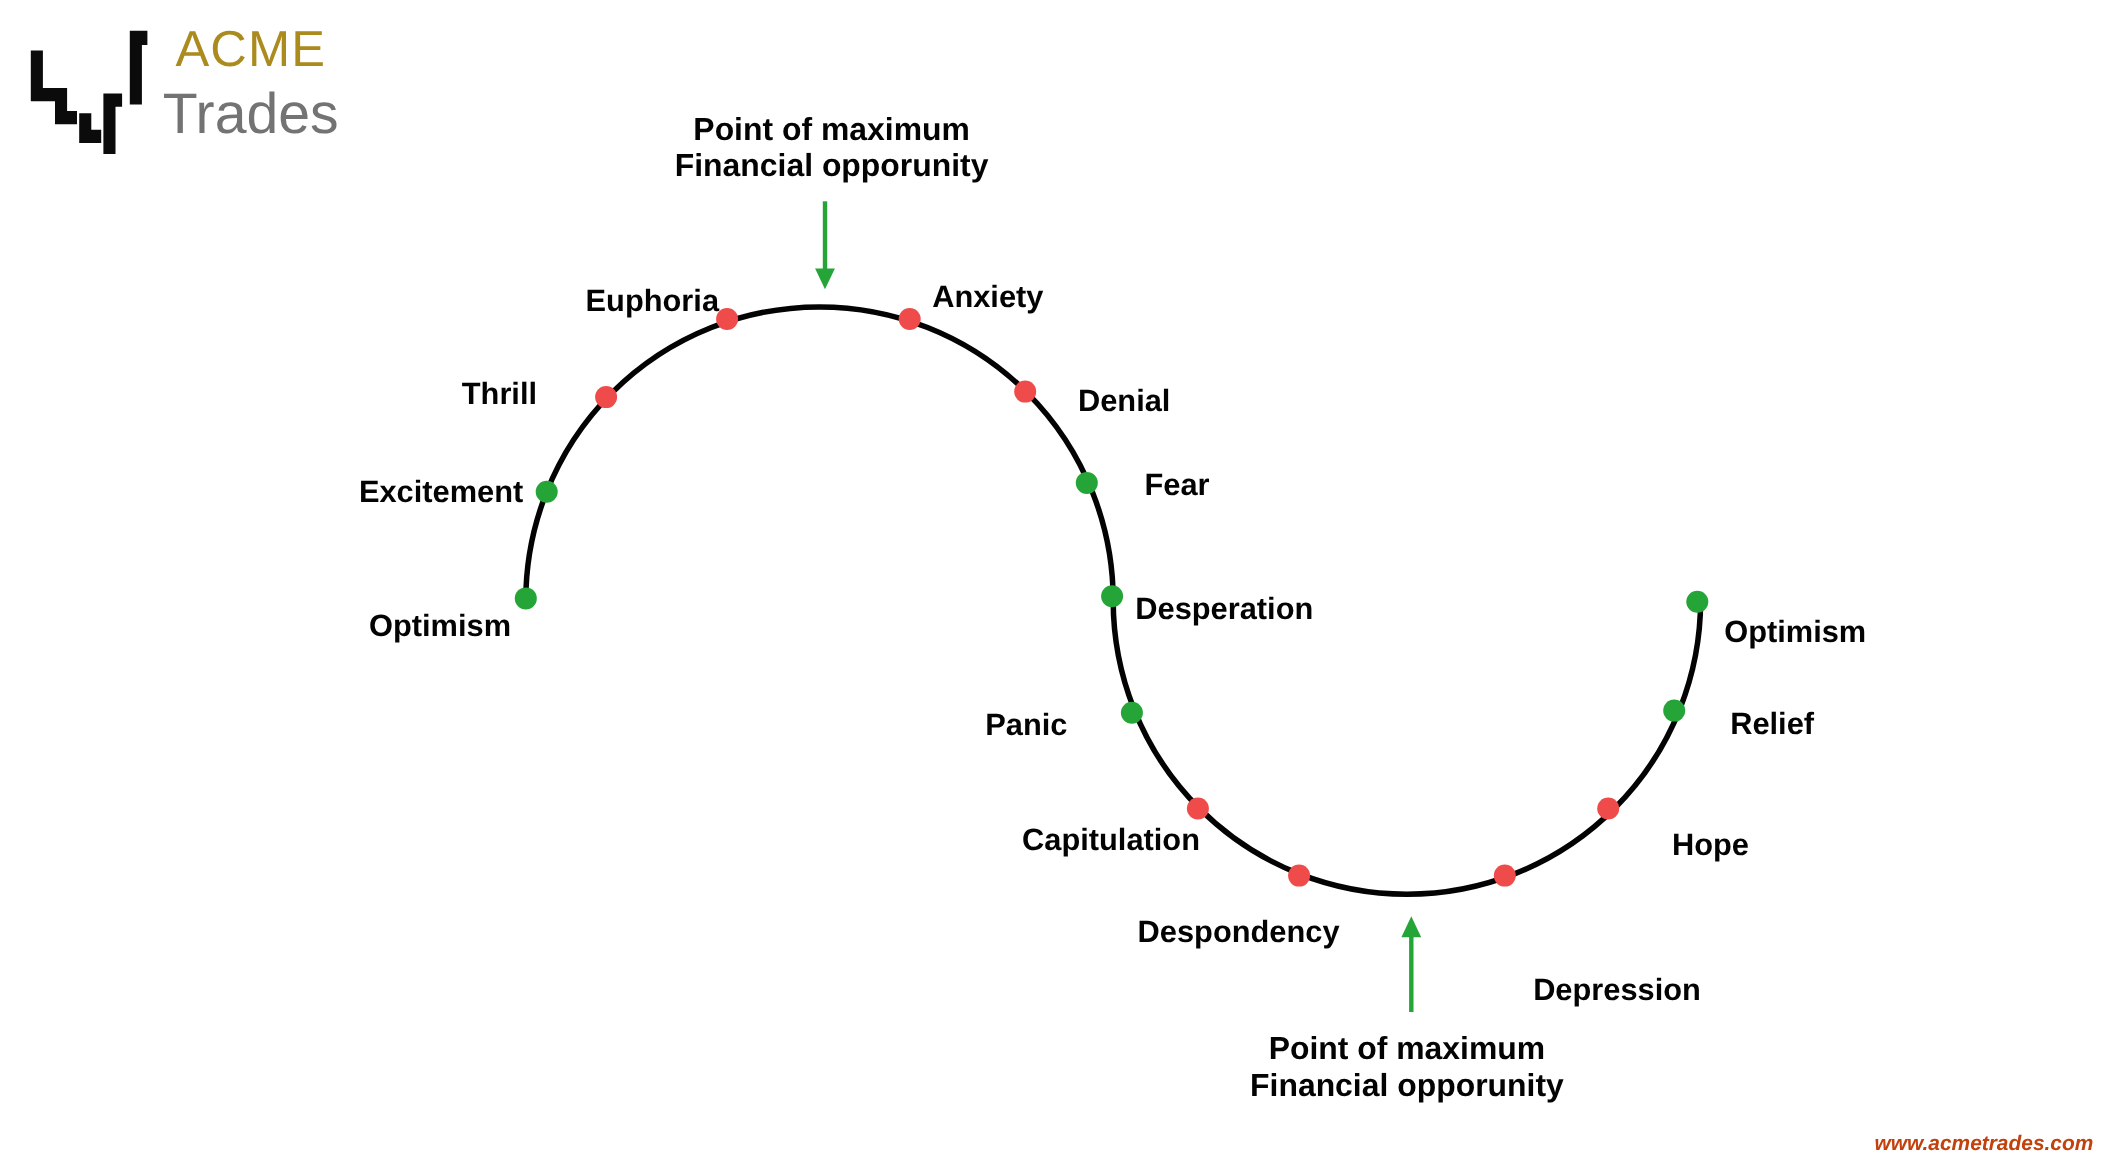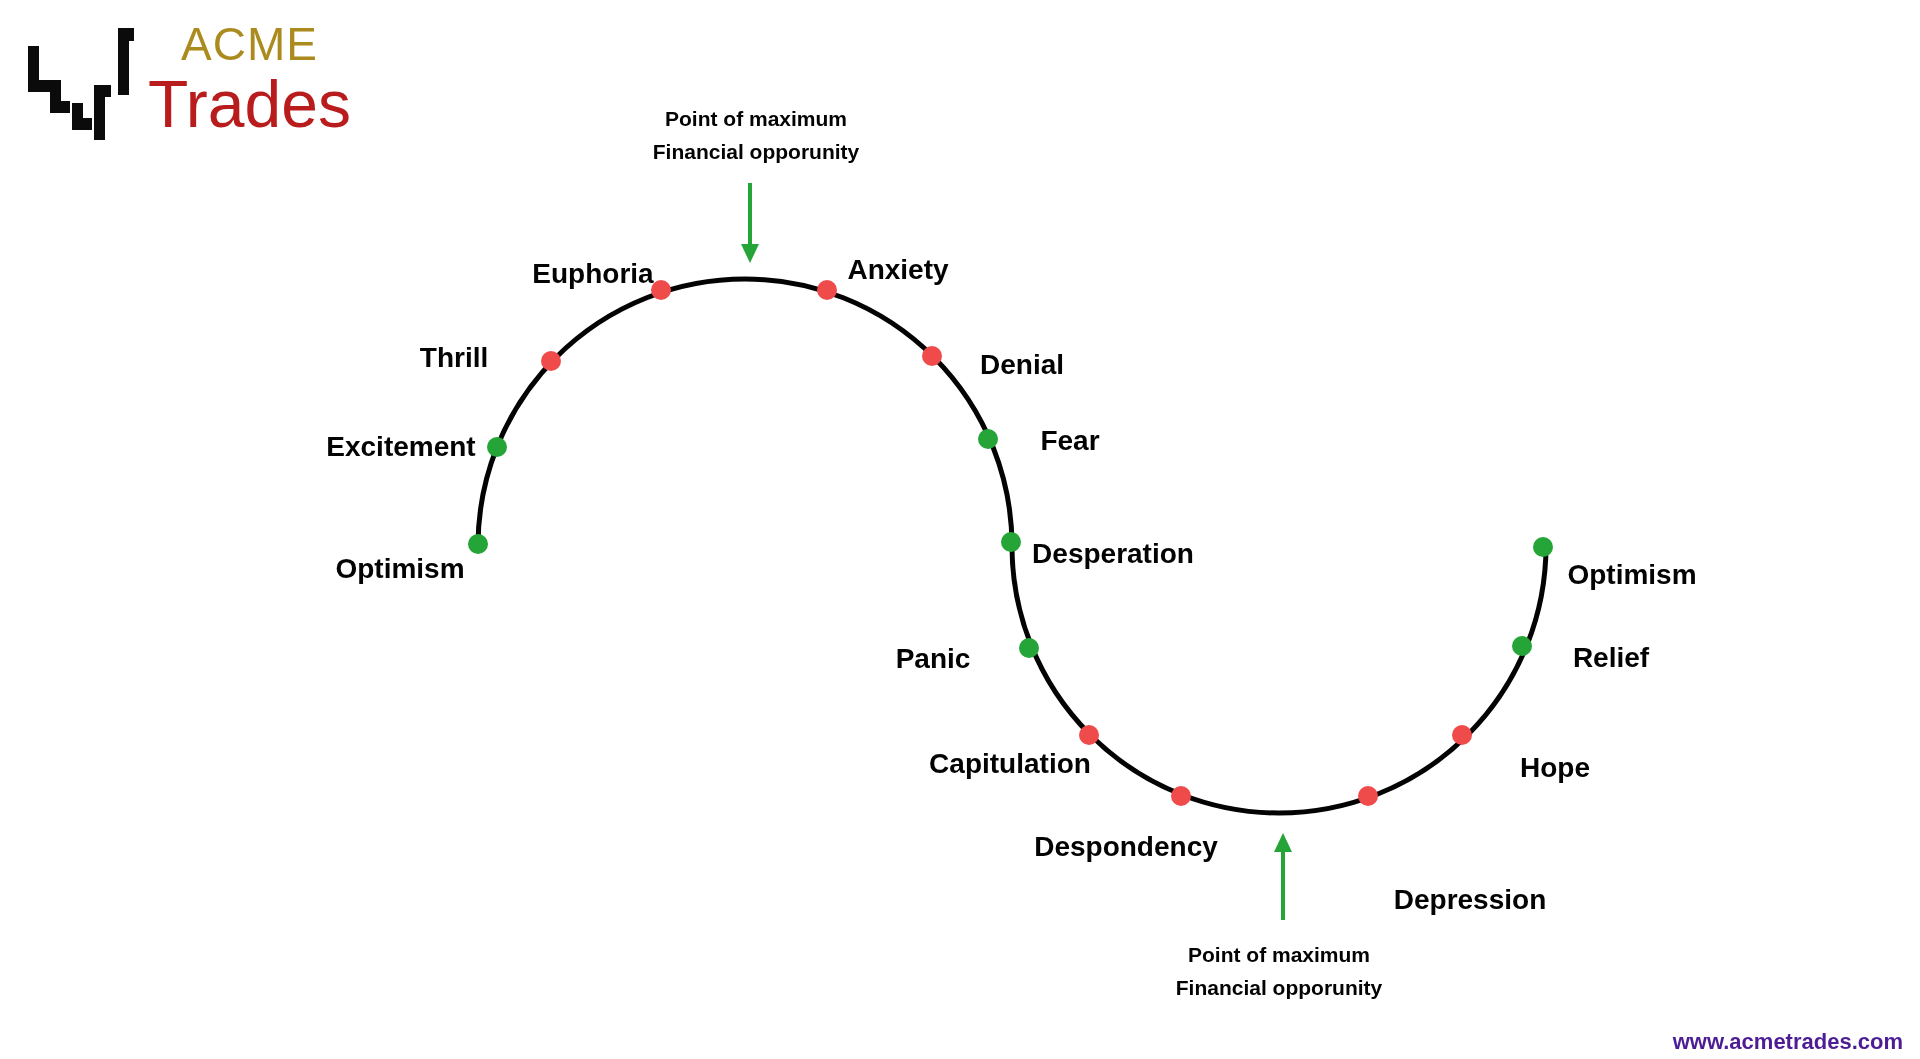--- a/index.html
+++ b/index.html
@@ -17,48 +17,49 @@
     font-weight:bold;
     font-size:28px;
     color:#030303;
     white-space:nowrap;
   }
   .annotation {
     position:absolute;
     transform:translateX(-50%);
     text-align:center;
     font-weight:bold;
-    font-size:21px;
+    font-size:29px;
     line-height:33px;
     color:#030303;
     white-space:nowrap;
   }
   #annotation-top { left:756px; top:102px; }
   #annotation-bottom { left:1279px; top:938px; }
   #logo-text { position:absolute; left:148px; top:16px; }
   .logo-acme {
     color:var(--gold,#ab8b1e);
     font-weight:normal;
     font-size:46px;
     line-height:56px;
     letter-spacing:1px;
     text-align:center;
   }
   .logo-trades {
-    color:#b91c1c;
+    color:#737373;
     font-weight:400;
-    font-size:66px;
+    font-size:52px;
     line-height:64px;
   }
   #footer-url {
     position:absolute;
     right:17px; top:1029px;
-    font-size:22px;
+    font-size:19px;
     font-weight:bold;
-    color:#4c1d95;
+    color:#c2410c;
+    font-style:italic;
   }
 </style>
 </head>
 <body>
 
 <svg id="scene-svg" width="1920" height="1059" viewBox="0 0 1920 1059">
 
   <g fill="#0b0b0b">
     <path d="M28 46 h11 v34 h11 v12 h-22 Z"></path>
     <path d="M50 80 h11 v21 h9 v12 h-20 Z"></path>

